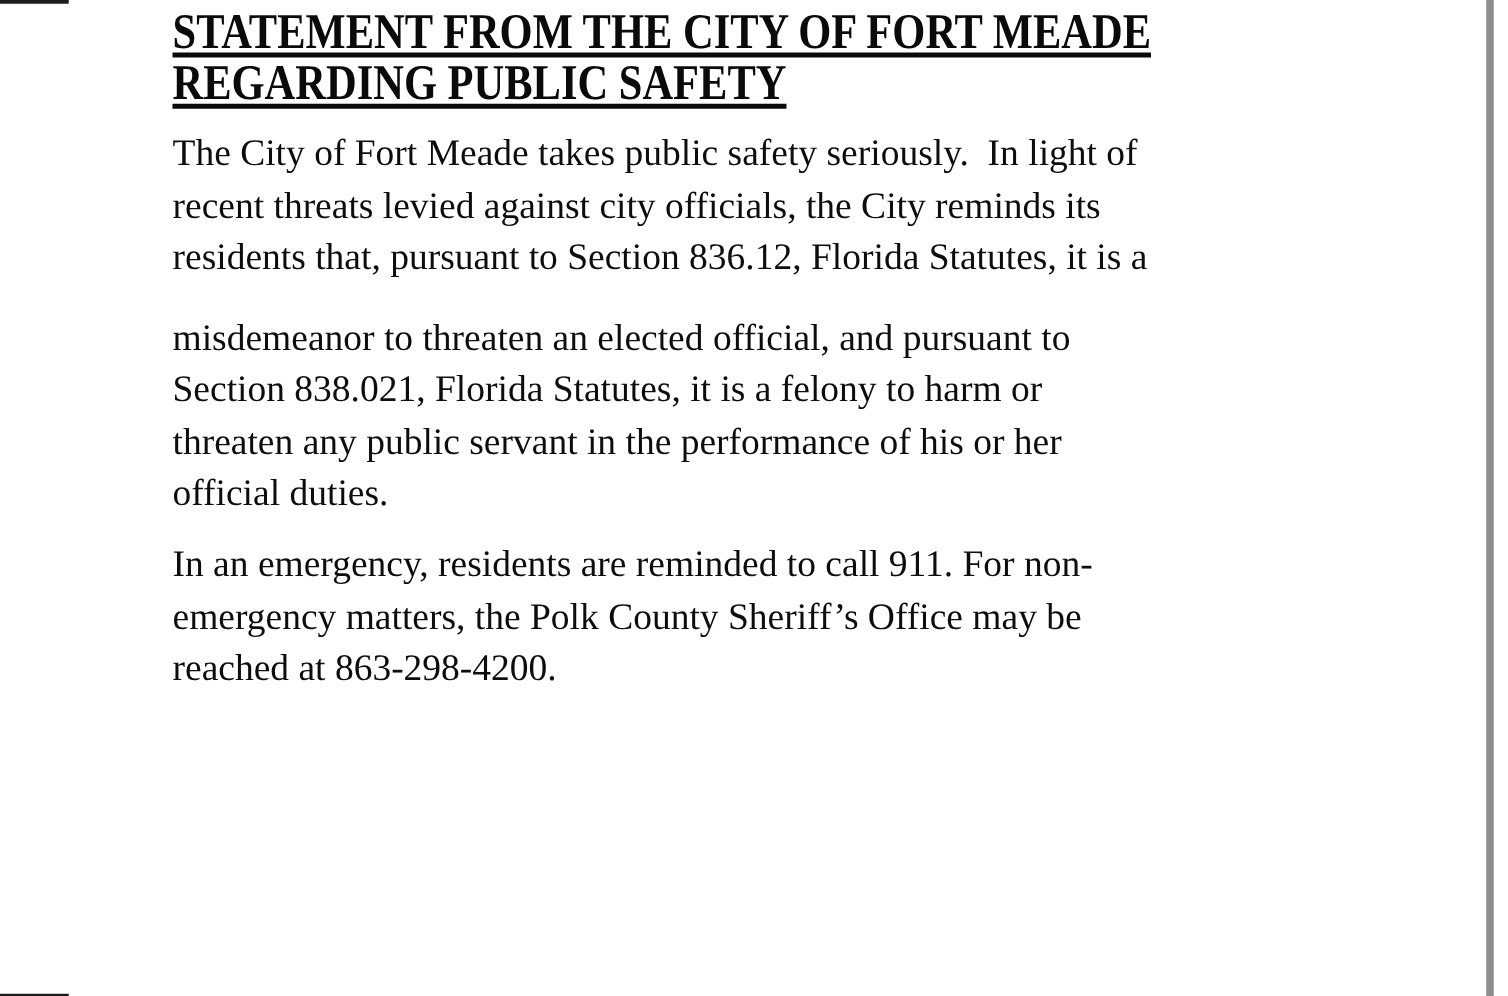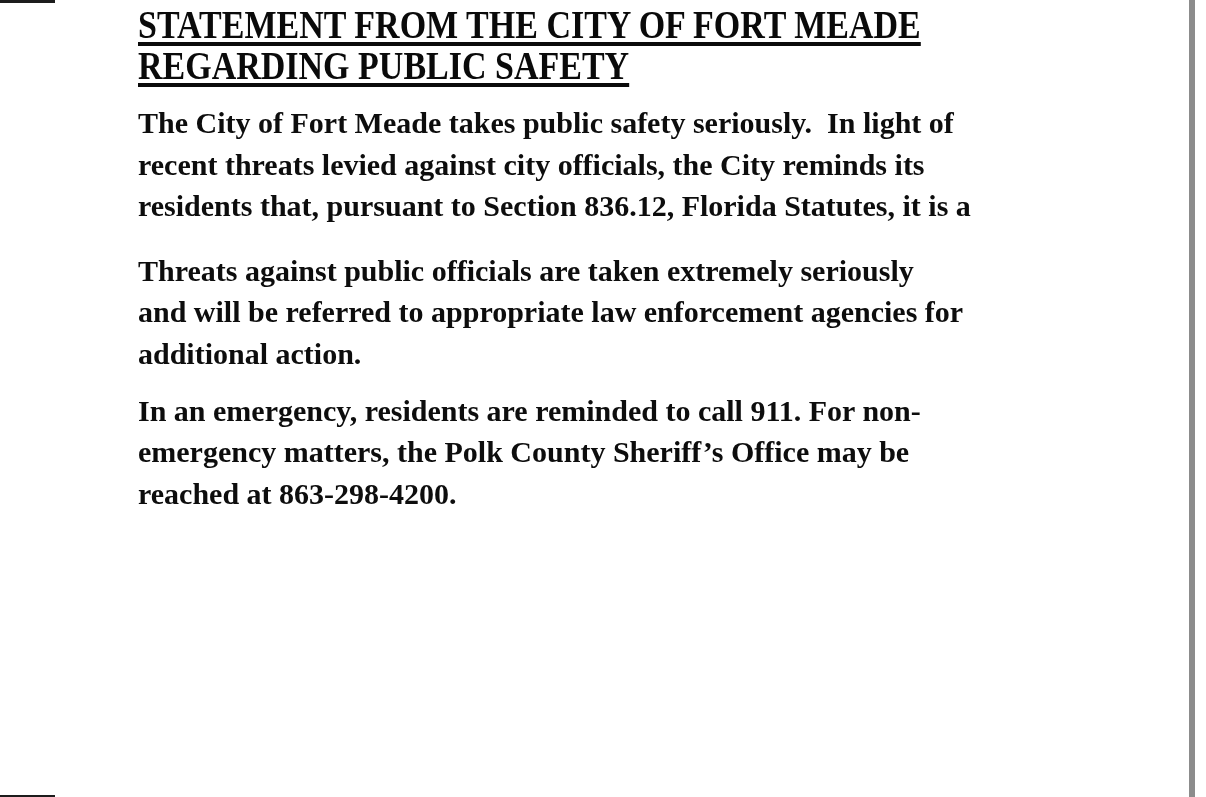--- a/index.html
+++ b/index.html
@@ -34,21 +34,20 @@
     transform: scaleX(0.85);
     transform-origin: 0 0;
     letter-spacing: 0px;
   }
   .doc-paragraph {
     margin: 0 0 15.5px 0;
     font-size: 30px;
     line-height: 41.5px;
     white-space: pre-wrap;
     color: #0d0d0d;
-    font-weight: bold;
   }
   .doc-paragraph.extra-gap {
     margin-bottom: 23px;
   }
   .scrollbar-track {
     position: absolute;
     top: 0;
     left: 1189px;
     width: 6px;
     height: 797px;
@@ -70,24 +69,25 @@
 <div class="edge-mark top"></div>
 
 <div class="page">
   <h1 class="doc-heading">STATEMENT FROM THE CITY OF FORT MEADE
 REGARDING PUBLIC SAFETY</h1>
 
   <p class="doc-paragraph extra-gap">The City of Fort Meade takes public safety seriously.  In light of
 recent threats levied against city officials, the City reminds its
 residents that, pursuant to Section 836.12, Florida Statutes, it is a</p>
 
+  <p class="doc-paragraph">misdemeanor to threaten an elected official, and pursuant to
+Section 838.021, Florida Statutes, it is a felony to harm or
+threaten any public servant in the performance of his or her
+official duties.</p>
 
-  <p class="doc-paragraph">Threats against public officials are taken extremely seriously
-and will be referred to appropriate law enforcement agencies for
-additional action.</p>
 
   <p class="doc-paragraph">In an emergency, residents are reminded to call 911. For non-
 emergency matters, the Polk County Sheriff’s Office may be
 reached at 863-298-4200.</p>
 </div>
 
 <div class="scrollbar-track"></div>
 
 <div class="edge-mark bottom"></div>
 

